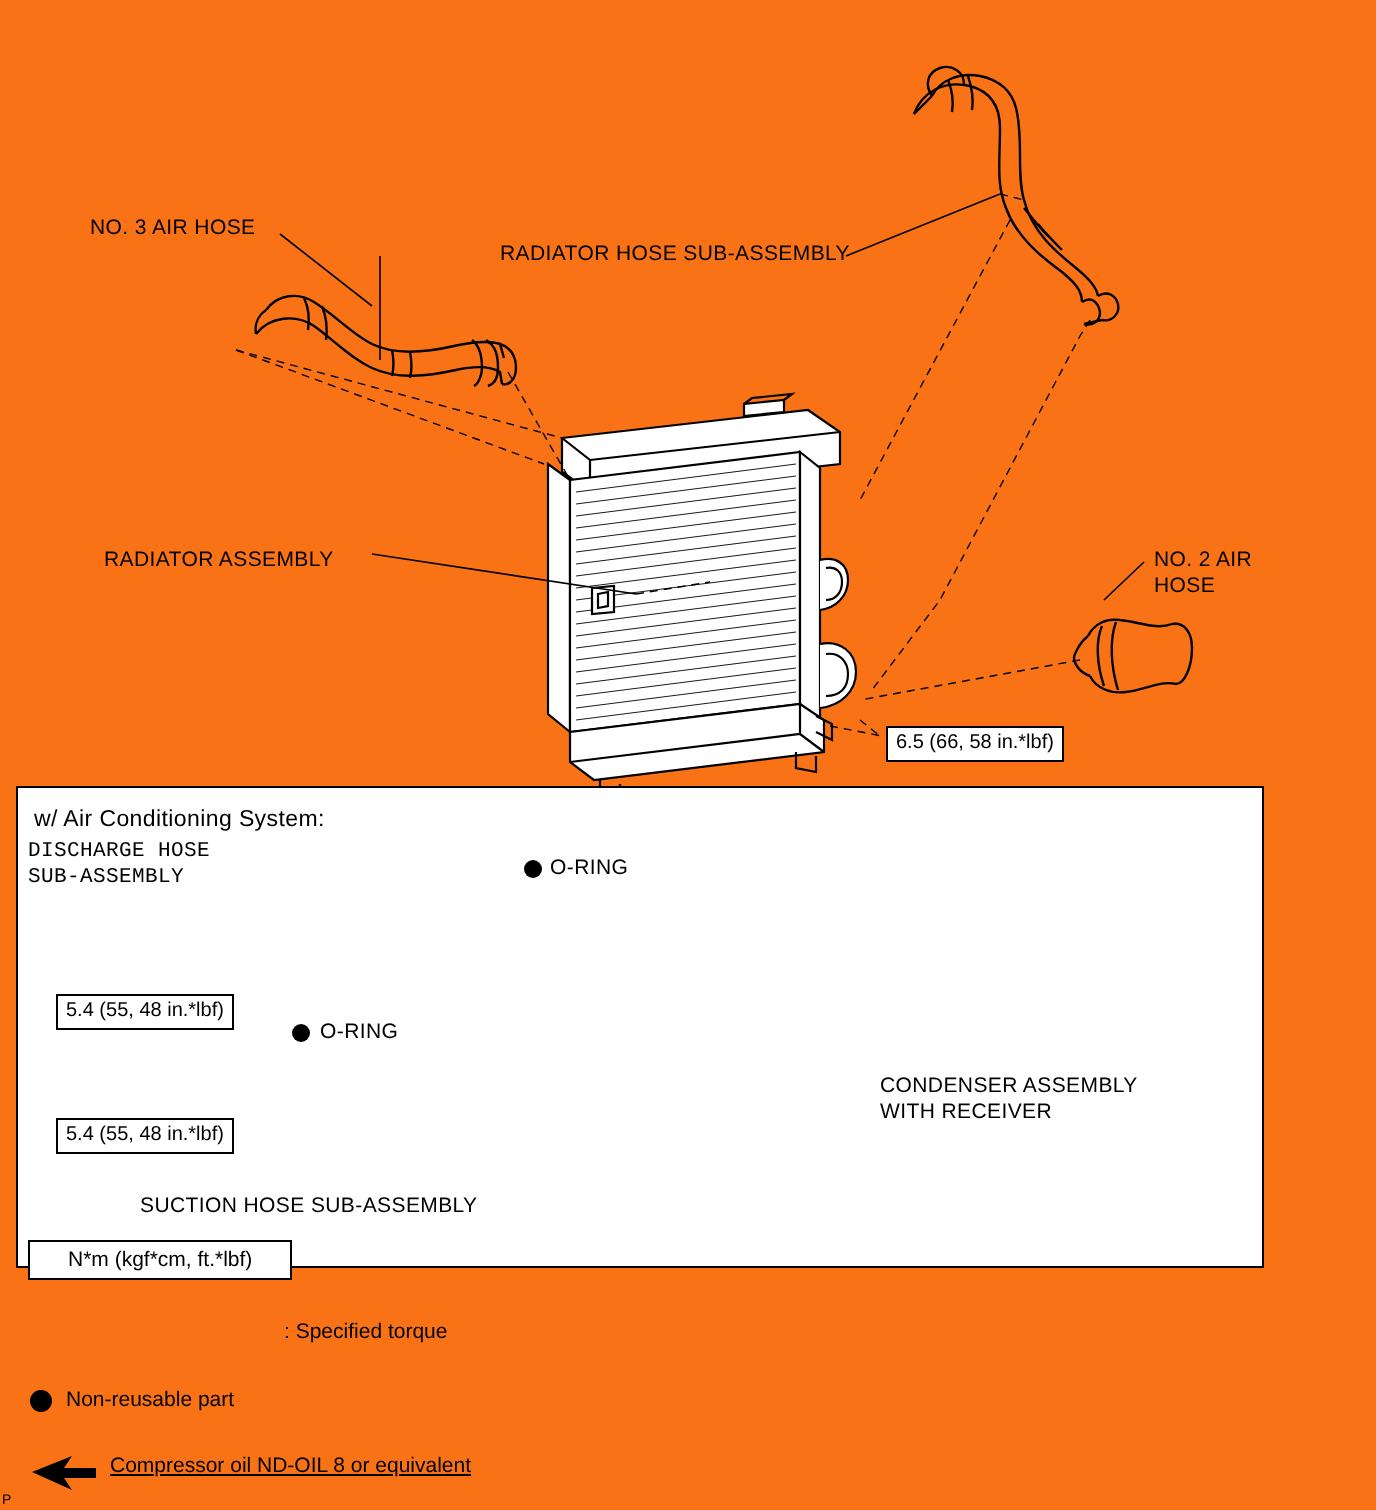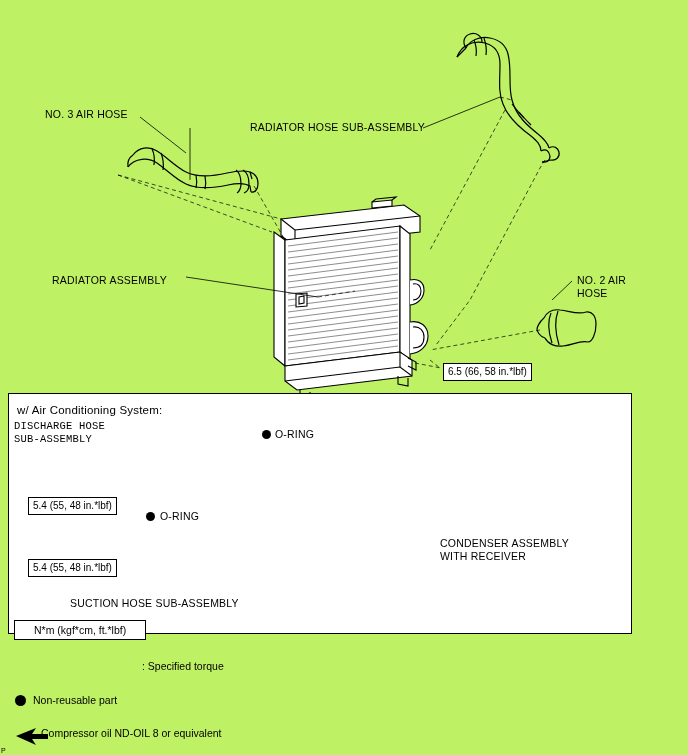--- a/index.html
+++ b/index.html
@@ -9,21 +9,21 @@
   }
   body {
     font-family: "Liberation Sans", sans-serif;
     color: #000000;
   }
   #page {
     position: relative;
     width: 688px;
     height: 755px;
     overflow: hidden;
-    background: #bef264;
+    background: #f97316;
   }
   .label {
     position: absolute;
     font-size: 10.5px;
     line-height: 13px;
     color: #000;
     white-space: pre-line;
     letter-spacing: 0.2px;
   }
   .torque-box {
@@ -314,16 +314,16 @@
 
   <div class="torque-box" style="left:14px; top:620px; padding:3px 19px; font-size:10.5px;">N*m (kgf*cm, ft.*lbf)</div>
   <div class="legend-text" style="left:142px; top:660px;">: Specified torque</div>
 
   <div class="dot" style="left:15px; top:695px; width:11px; height:11px;"></div>
   <div class="legend-text" style="left:33px; top:694px;">Non-reusable part</div>
 
   <svg class="overlay" viewBox="0 0 688 755">
     <path d="M16,736 L36,728 L32,734 L48,734 L48,739 L32,739 L36,745 Z" fill="#000"></path>
   </svg>
-  <div class="legend-text" style="left:41px; top:727px;">Compressor oil ND-OIL 8 or equivalent</div>
+  <div class="legend-text" style="left:55px; top:727px;text-decoration:underline;">Compressor oil ND-OIL 8 or equivalent</div>
 
   <div class="tiny-corner">P</div>
 </div>
 
 </body></html>

